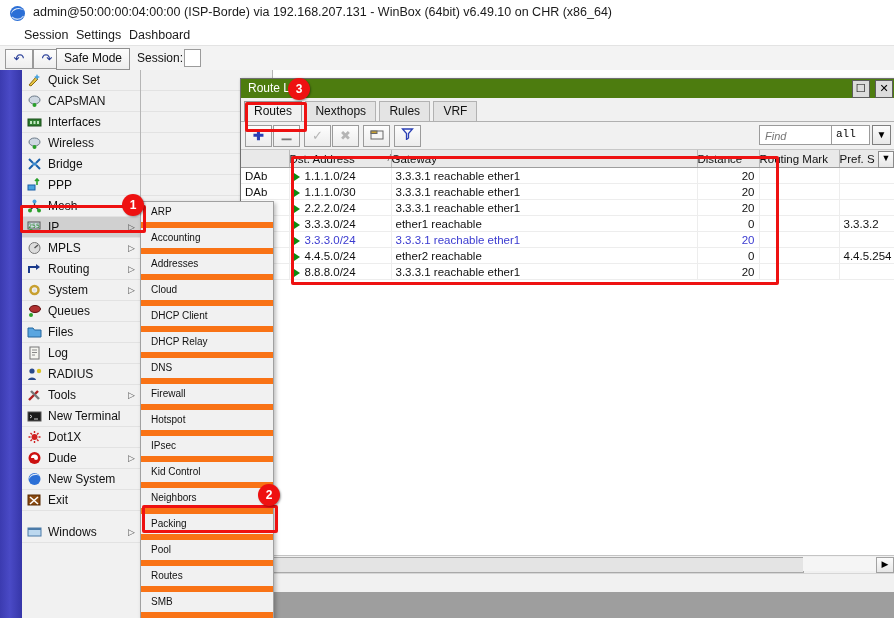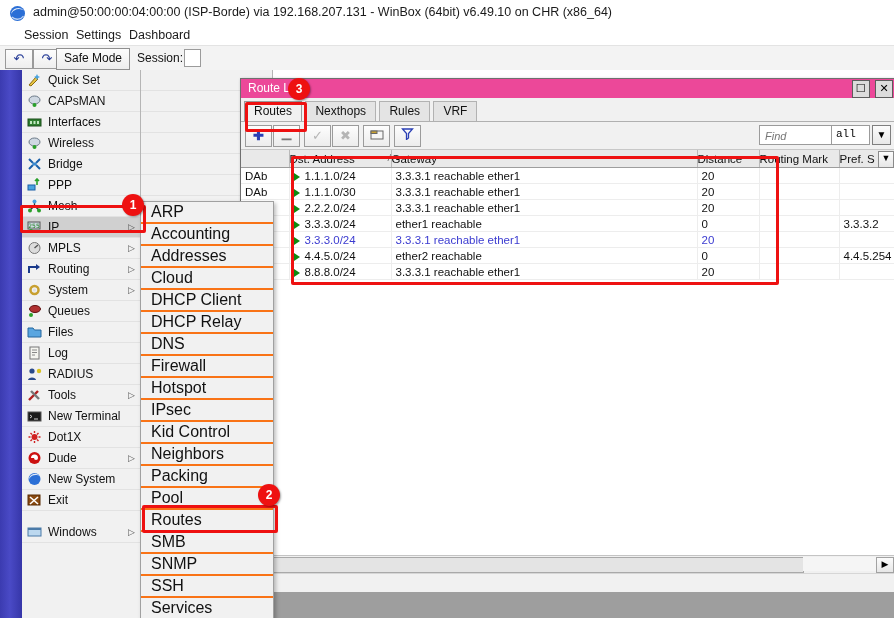--- a/index.html
+++ b/index.html
@@ -38,27 +38,27 @@
   .mm-item{position:relative;height:20px;line-height:20px;padding-left:26px;font-size:12px;color:#111;
            border-bottom:1px solid #e2e2e2;cursor:pointer;white-space:nowrap;}
   .mm-item.sel{background:#d0d0d0;}
   .mm-item .ico{position:absolute;left:5px;top:3px;width:15px;height:14px;}
   .mm-item .arr{position:absolute;right:5px;top:0;font-size:9px;color:#555;line-height:20px;}
   .mm-gap{height:11px;border:none;background:transparent;}
 
   
   .submenu{position:absolute;left:140px;top:201px;width:132px;background:#f1f1f1;
            border:1px solid #a0a0a0;box-shadow:2px 2px 4px rgba(0,0,0,.25);z-index:40;}
-  .sm-item{height:20px;line-height:20px;padding-left:10px;font-size:16px;color:#111;
-           border-bottom:2px solid #f97316;cursor:pointer;white-space:nowrap;}
+  .sm-item{height:20px;line-height:20px;padding-left:10px;font-size:10px;color:#111;
+           border-bottom:6px solid #f97316;cursor:pointer;white-space:nowrap;}
 
   
   .win{position:absolute;left:240px;top:78px;width:654px;height:508px;background:#f1f1f1;
        border:1px solid #6f6f6f;z-index:20;box-shadow:1px 1px 3px rgba(0,0,0,.3);}
-  .win-title{position:relative;height:19px;background:#ec4899;color:#fff;font-size:12px;line-height:19px;padding-left:7px;}
+  .win-title{position:relative;height:19px;background:#4d7c0f;color:#fff;font-size:12px;line-height:19px;padding-left:7px;}
   .win-btns{position:absolute;right:2px;top:1px;}
   .wbtn{display:inline-block;width:16px;height:16px;border:1px solid #5c5c5c;background:#dcdcdc;
         text-align:center;line-height:14px;font-size:11px;color:#000;margin-left:2px;cursor:pointer;vertical-align:top;}
 
   .tabs{position:relative;height:23px;background:#f1f1f1;border-bottom:1px solid #b0b0b0;padding-left:3px;}
   .tab{display:inline-block;height:19px;line-height:19px;margin-top:3px;padding:0 9px;font-size:12px;color:#111;
        border:1px solid #b2b2b2;border-bottom:none;background:#e4e4e4;cursor:pointer;}
   .tab.active{background:#f1f1f1;border-color:#9a9a9a;}
 
   .wtools{position:relative;height:27px;background:#f1f1f1;border-bottom:1px solid #c8c8c8;}
@@ -74,21 +74,21 @@
            background:linear-gradient(#fcfcfc,#e8e8e8);text-align:center;line-height:17px;font-size:10px;cursor:pointer;}
 
   
   .tblwrap{position:relative;height:405px;background:#ffffff;overflow:hidden;}
   table.rt{border-collapse:collapse;width:100%;table-layout:fixed;}
   table.rt th{height:17px;background:#e9e9e9;border-right:1px solid #b9b9b9;border-bottom:1px solid #9d9d9d;
               font-weight:normal;font-size:11.5px;text-align:left;padding:0 0;color:#111;white-space:nowrap;overflow:hidden;cursor:pointer;}
   table.rt td{height:15px;border-right:1px solid #ededed;border-bottom:1px solid #ededed;
               font-size:11.5px;padding:0 4px;white-space:nowrap;overflow:hidden;color:#111;}
   table.rt tr.rowsel td{color:#3b3bd0;}
-  td.num{text-align:left;margin-left:45px;}
+  td.num{text-align:right;margin-left:45px;}
   .flagcell{font-size:11.5px;color:#111;}
   .gtri{display:inline-block;width:0;height:0;border-left:6px solid #0f8a0f;
         border-top:4px solid transparent;border-bottom:4px solid transparent;margin-right:5px;vertical-align:-1px;}
   .sortmark{float:right;font-size:9px;color:#555;font-style:italic;}
   .hdrdrop{position:absolute;right:1px;top:1px;width:14px;height:15px;border:1px solid #8a8a8a;
            background:linear-gradient(#fcfcfc,#e6e6e6);text-align:center;line-height:13px;font-size:9px;cursor:pointer;z-index:5;}
 
   
   .hscroll{position:relative;height:17px;background:#f0f0f0;border-top:1px solid #c4c4c4;}
   .hscroll .thumb{position:absolute;left:1px;top:1px;width:560px;height:14px;border:1px solid #a9a9a9;background:#e4e4e4;cursor:pointer;}

